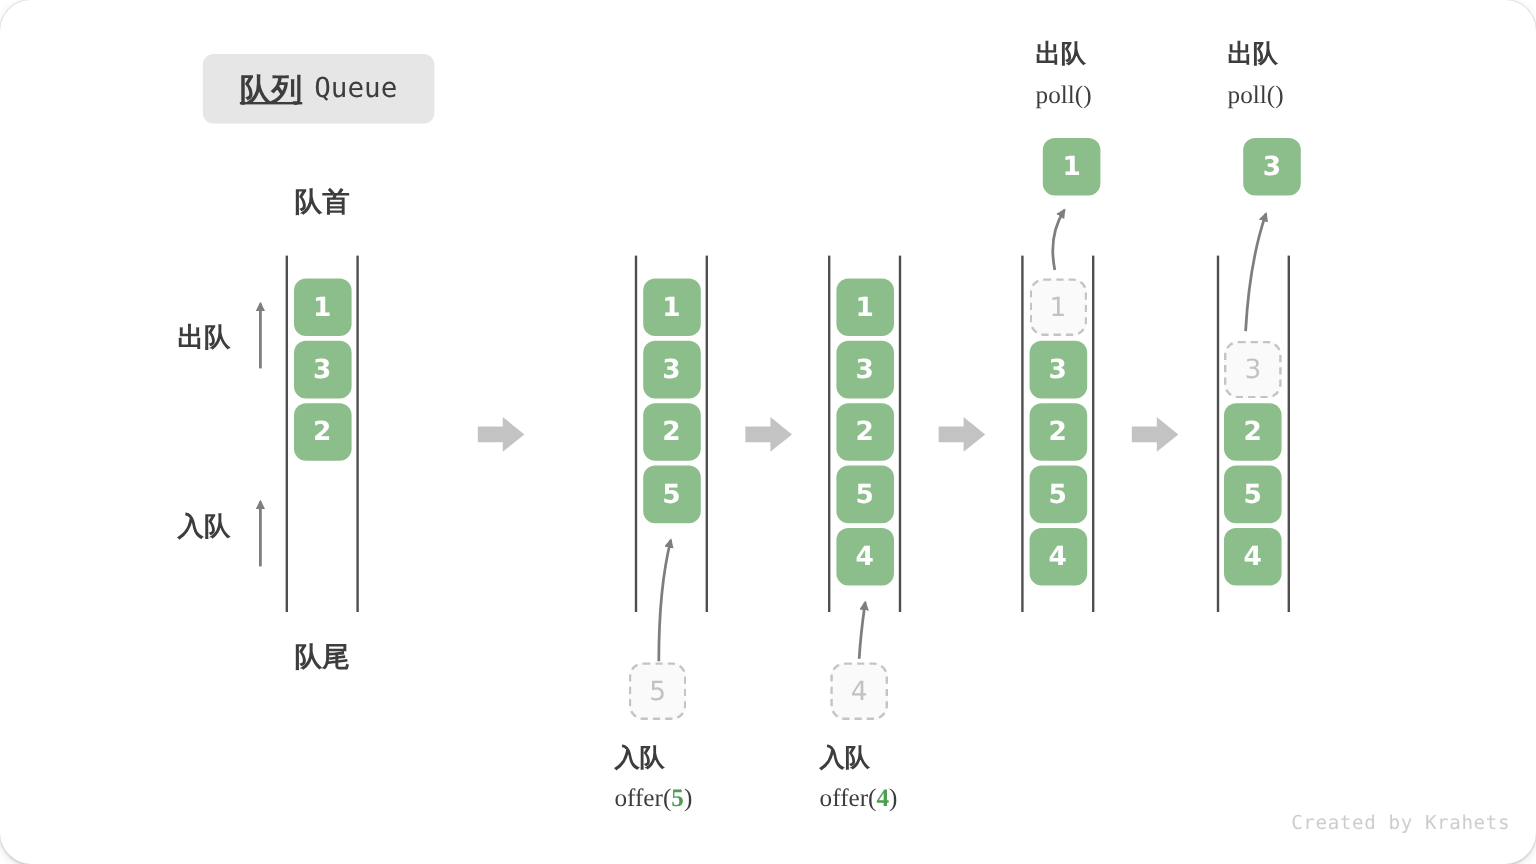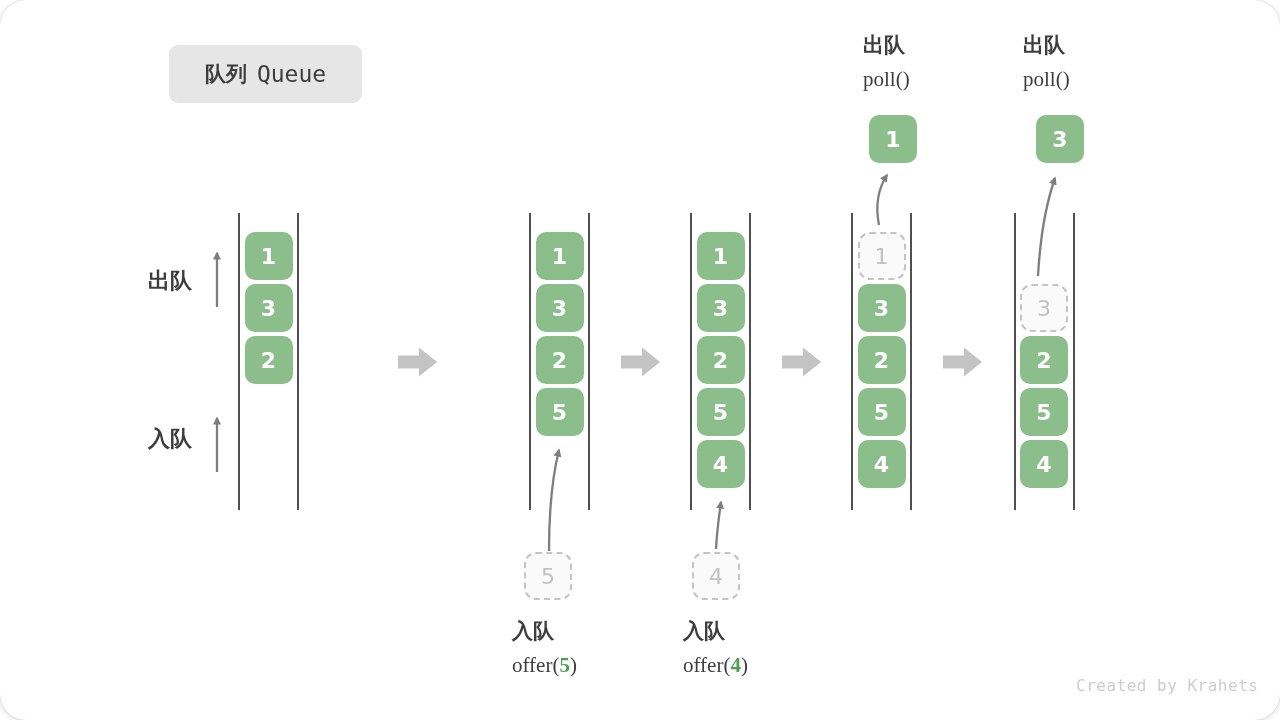--- a/index.html
+++ b/index.html
@@ -12,21 +12,21 @@
     position:relative; width:1280px; height:720px; background:#fff;
     border-radius:26px; box-shadow:0 0 2px rgba(0,0,0,.22), 0 2px 7px rgba(0,0,0,.10);
     overflow:hidden; font-family:"DejaVu Sans", sans-serif; box-sizing:border-box;
   }
   .abs{position:absolute;}
   #arrow-layer{position:absolute; left:0; top:0; width:1280px; height:720px; pointer-events:none;}
   .title-box{
     left:169px; top:45px; width:193px; height:58px; background:var(--title-bg);
     border-radius:9px; display:flex; align-items:center; justify-content:center; gap:10px;
   }
-  .title-zh{font-size:21px; font-weight:bold; color:var(--text-dark);}
+  .title-zh{font-size:26px; font-weight:bold; color:var(--text-dark);text-decoration:underline;}
   .title-en{font-family:"DejaVu Sans Mono", monospace; font-size:23px; color:var(--text-dark);}
   .cn-label{font-weight:bold; color:var(--text-dark); font-size:23px; white-space:nowrap;}
   .front-label{left:208px; top:153px; width:121px; text-align:center;}
   .rear-label{left:208px; top:532px; width:121px; text-align:center;}
   .side-label{font-size:22px; left:146px; width:46px; text-align:right;}
   .dequeue-side{top:266px;}
   .enqueue-side{top:424px;}
   .wall{width:2px; background:var(--line); top:213px; height:297px;}
   .cell{
     width:48px; height:48px; border-radius:10px; box-sizing:border-box;
@@ -66,20 +66,22 @@
       <path d="M879,225 C875,205 878,189 887,175" marker-end="url(#ah)"></path>
       <path d="M1038,276 C1040,240 1046,204 1055,178" marker-end="url(#ah)"></path>
     </g>
   </svg>
 
   <div class="abs title-box">
     <span class="title-zh">队列</span>
     <span class="title-en">Queue</span>
   </div>
 
+  <div class="abs cn-label front-label">队首</div>
+  <div class="abs cn-label rear-label">队尾</div>
   <div class="abs cn-label side-label dequeue-side">出队</div>
   <div class="abs cn-label side-label enqueue-side">入队</div>
 
   <div class="abs watermark">Created by Krahets</div>
 
 <div class="abs wall" style="left: 238px;"></div>
     <div class="abs wall" style="left: 297px;"></div>
     <div class="abs cell" style="left: 244.5px; top: 232px;">1</div>
     <div class="abs cell" style="left: 244.5px; top: 284px;">3</div>
     <div class="abs cell" style="left: 244.5px; top: 336px;">2</div>

